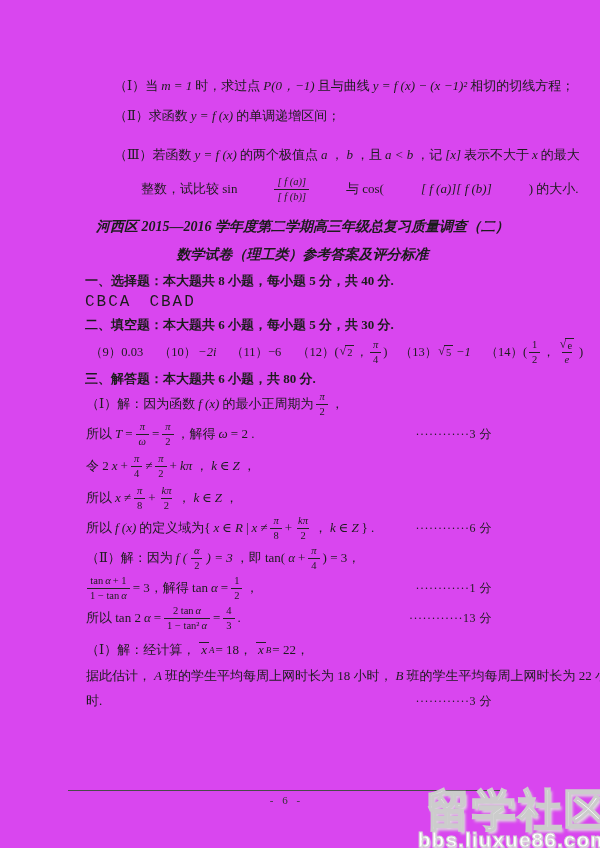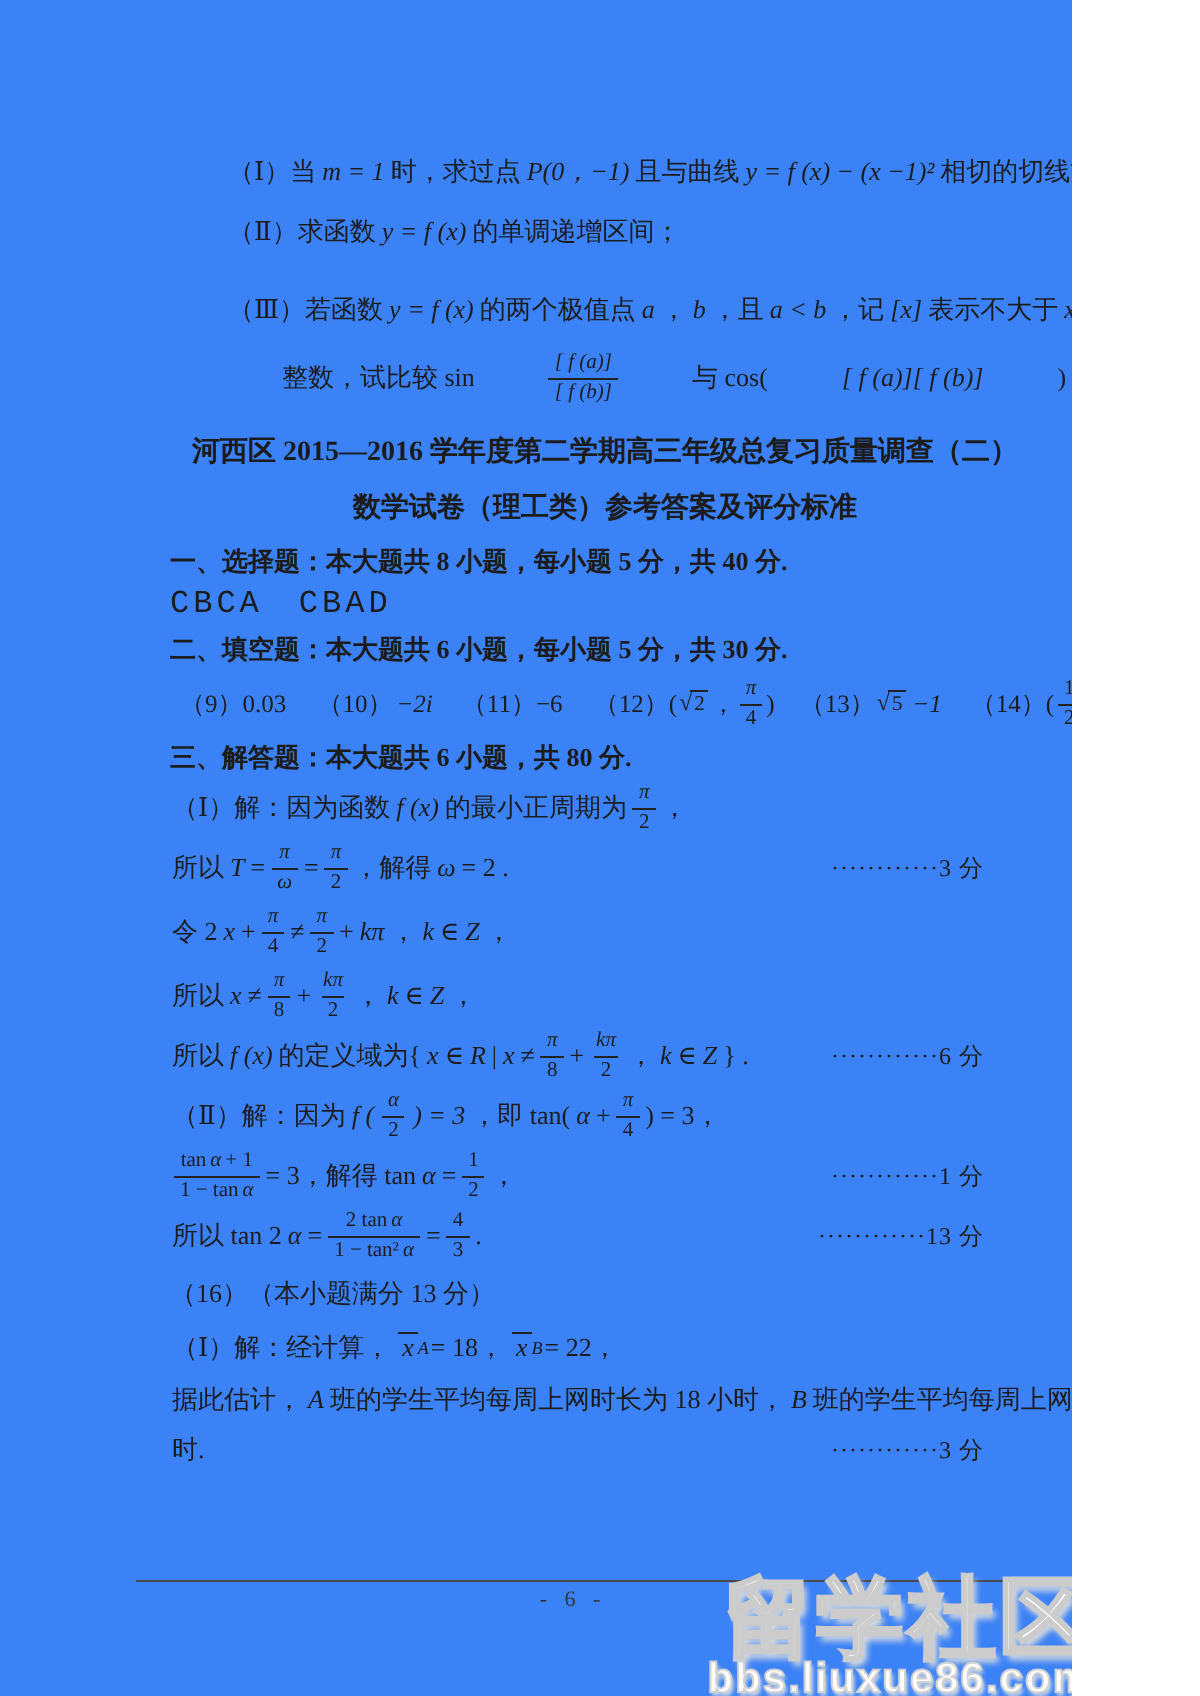--- a/index.html
+++ b/index.html
@@ -1,30 +1,30 @@
 <!DOCTYPE html>
 <html><head>
 <meta charset="utf-8">
 <style>
   html,body{margin:0;padding:0;background:#fff;}
   .page{
-    position:relative;width:536px;height:848px;background:#3b82f6;overflow:hidden;
+    position:relative;width:600px;height:848px;background:#d946ef;overflow:hidden;
     font-family:"Liberation Serif","DejaVu Serif",serif;color:#1c1c1c;
   }
   .content{position:absolute;left:85px;top:76px;width:435px;}
   .ln{display:flex;align-items:center;white-space:nowrap;min-height:20px;font-size:13px;line-height:1.2;}
   .fr{min-height:30px;}
   .fr2{min-height:36px;gap:34px;}
   .h22{min-height:22px;}
   .ind1{margin-left:28px;}
   .ind2{margin-left:55px;}
   .inds{margin-left:5px;}
   .center{justify-content:center;}
   .bold{font-weight:bold;}
-  .title{font-size:14px;}
+  .title{font-size:14px;font-style:italic;}
   .mono{font-family:Liberation Mono, monospace;font-size:16px;letter-spacing:2px;}
   .tight{font-size:12.5px;}
   .tight .txt{padding:0;}
   .mt2{margin-top:2px;}.mt4{margin-top:4px;}.mt5{margin-top:5px;}.mt6{margin-top:6px;}
   .mt7{margin-top:19px;}.mt8{margin-top:8px;}.mt10{margin-top:10px;}
   .txt{padding:0 1px;}
   .math{font-style:italic;padding:0 2px;font-family:"Liberation Serif","DejaVu Serif",serif;}
   .frac{display:inline-flex;flex-direction:column;align-items:center;vertical-align:middle;
         font-size:10.5px;line-height:1.25;margin:0 2px;text-align:center;}
   .frac .num,.frac .den{display:flex;justify-content:flex-end;align-items:center;padding:0 2px;}
@@ -358,21 +358,20 @@
             <span class="txt">4</span>
           </span>
           <span class="den">
             <span class="txt">3</span>
           </span>
         </span>
         <span class="txt">.</span>
         <span class="score">············13 分</span>
       </div>
 
-    <div class="ln mt4">（16）（本小题满分 13 分）</div>
     <div class="ln h22 mt6">
         <span class="txt">（Ⅰ）解：经计算，</span>
         <span class="barx">x</span>
         <sub class="subsc">A</sub>
         <span class="txt"> = 18，</span>
         <span class="barx">x</span>
         <sub class="subsc">B</sub>
         <span class="txt"> = 22，</span>
       </div>
     <div class="ln mt5">

